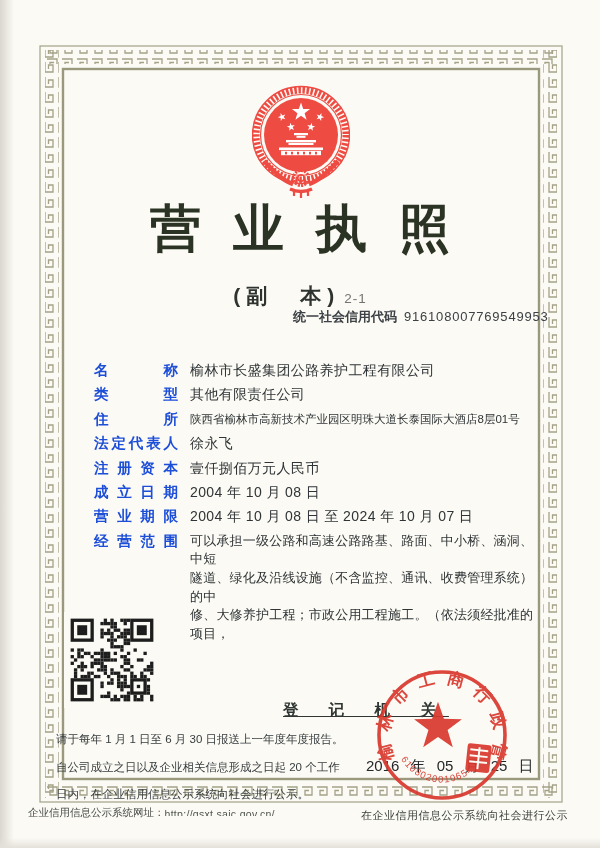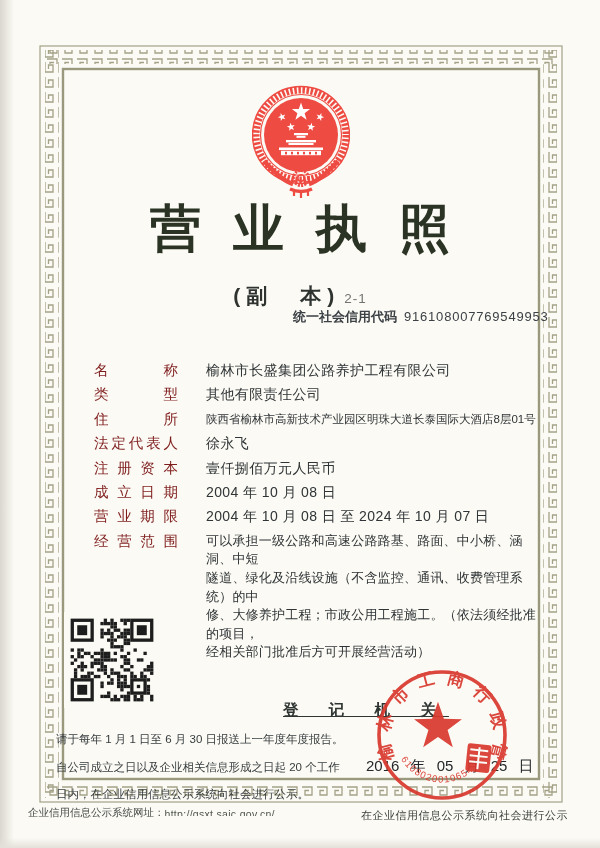--- a/index.html
+++ b/index.html
@@ -34,22 +34,22 @@
   }
   .subtitle .copyno{font-size:13.5px;letter-spacing:1px;font-weight:400;margin-left:4px;color:#737373;}
   .credit{
     position:absolute;top:308px;left:293px;
     font-size:13px;color:#3c4145;font-weight:600;
   }
   .credit .code{font-weight:400;letter-spacing:0.8px;margin-left:7px;}
   .fields{position:absolute;left:94px;top:361px;width:448px;}
   .frow{display:flex;align-items:flex-start;margin-bottom:5.4px;}
   .f-label{
-    width:84px;flex:0 0 84px;margin-right:28px;
-    font-size:14.5px;font-weight:400;color:#7f1d1d;
+    width:84px;flex:0 0 84px;margin-right:12px;
+    font-size:14.5px;font-weight:700;color:#1d4ed8;
     text-align:justify;text-align-last:justify;line-height:19px;
   }
   .f-value{flex:1;font-size:14px;color:#2f3436;line-height:19px;letter-spacing:0.4px;}
   .f-value.small{font-size:11.5px;line-height:19px;letter-spacing:0;}
   .scope-line{font-size:13px;line-height:18.6px;letter-spacing:0.2px;}
   svg.qr{position:absolute;left:64px;top:612px;}
   .regauth{
     position:absolute;left:283px;top:700px;
     font-size:15.5px;font-weight:600;color:#2f3532;letter-spacing:13px;white-space:nowrap;text-decoration:underline;
   }
@@ -171,21 +171,20 @@
     <div class="frow">
       <span class="f-label">营业期限</span>
       <span class="f-value">2004 年 10 月 08 日 至 2024 年 10 月 07 日</span>
     </div>
     <div class="frow">
       <span class="f-label">经营范围</span>
       <span class="f-value">
         <div class="scope-line">可以承担一级公路和高速公路路基、路面、中小桥、涵洞、中短</div>
         <div class="scope-line">隧道、绿化及沿线设施（不含监控、通讯、收费管理系统）的中</div>
         <div class="scope-line">修、大修养护工程；市政公用工程施工。（依法须经批准的项目，</div>
-        <div class="scope-line">经相关部门批准后方可开展经营活动）</div>
       </span>
     </div>
   </div>
 
   <svg id="qr" class="qr" width="96" height="96" viewBox="0 0 29 29">
       <rect x="0" y="0" width="29" height="29" fill="#fbfaf4"></rect>
       <rect x="12" y="2" width="1" height="1" fill="#1d1d1d"></rect>
       <rect x="14" y="2" width="1" height="1" fill="#1d1d1d"></rect>
       <rect x="17" y="2" width="1" height="1" fill="#1d1d1d"></rect>
       <rect x="18" y="2" width="1" height="1" fill="#1d1d1d"></rect>

